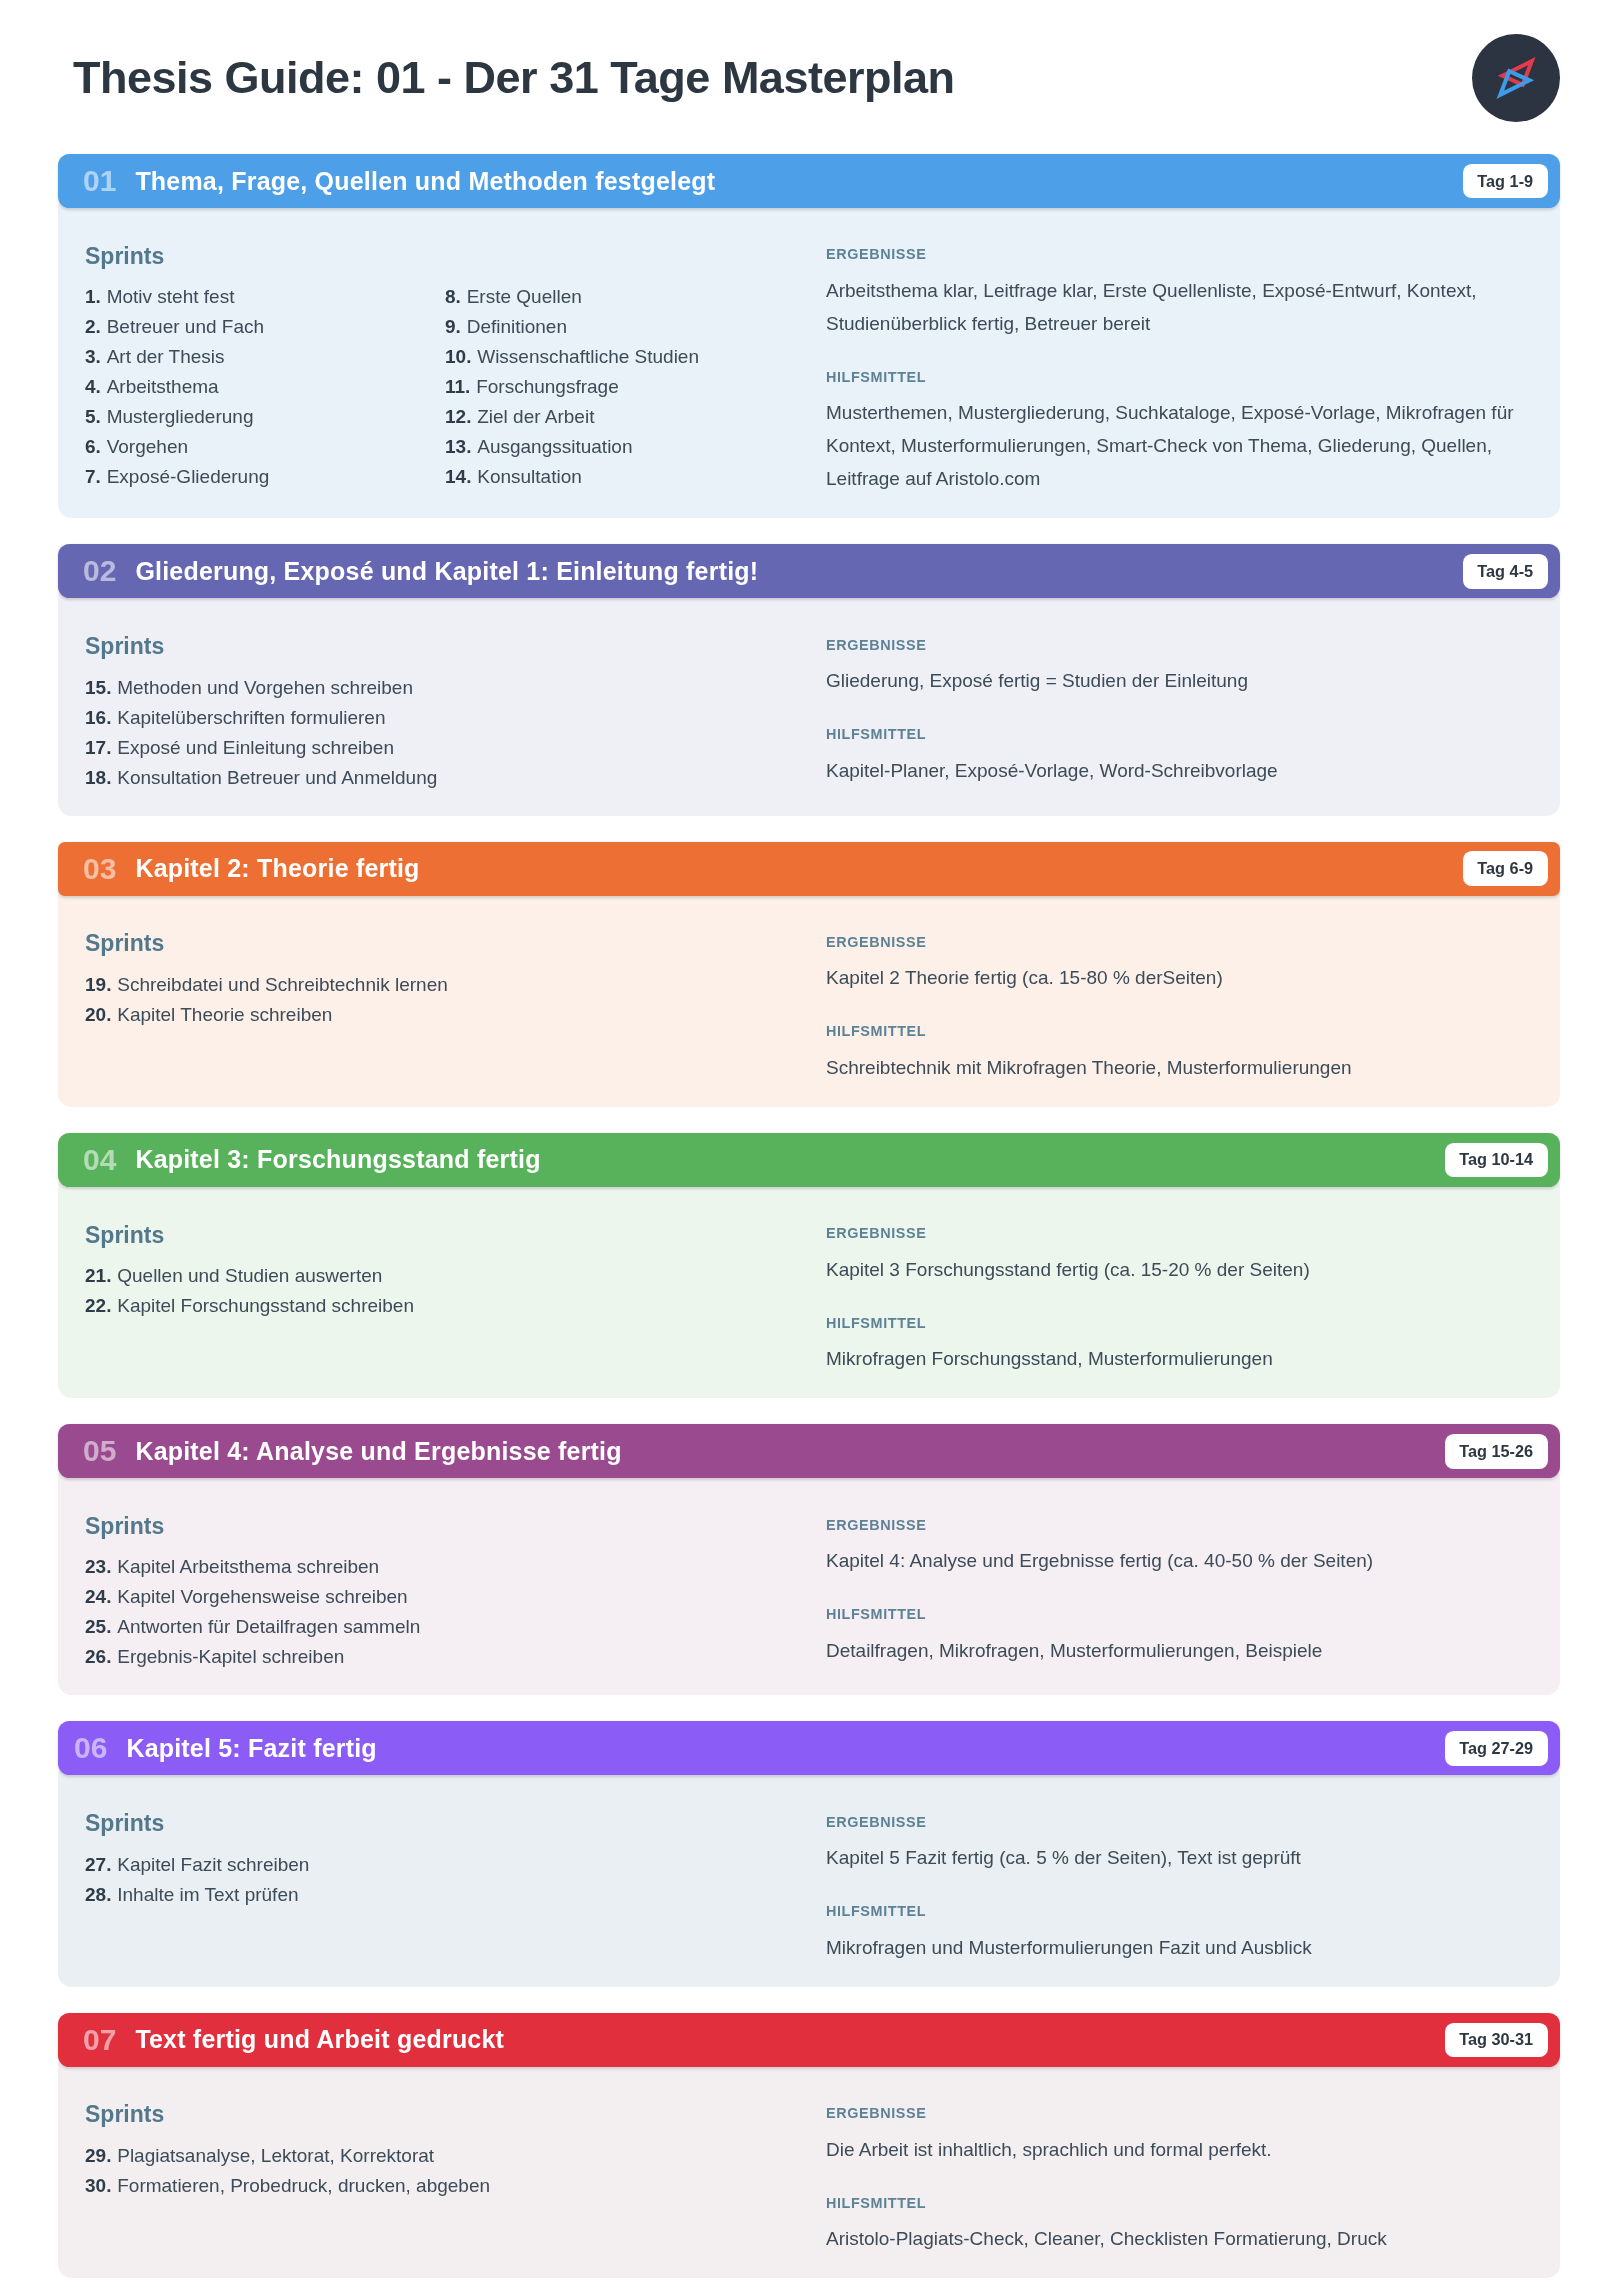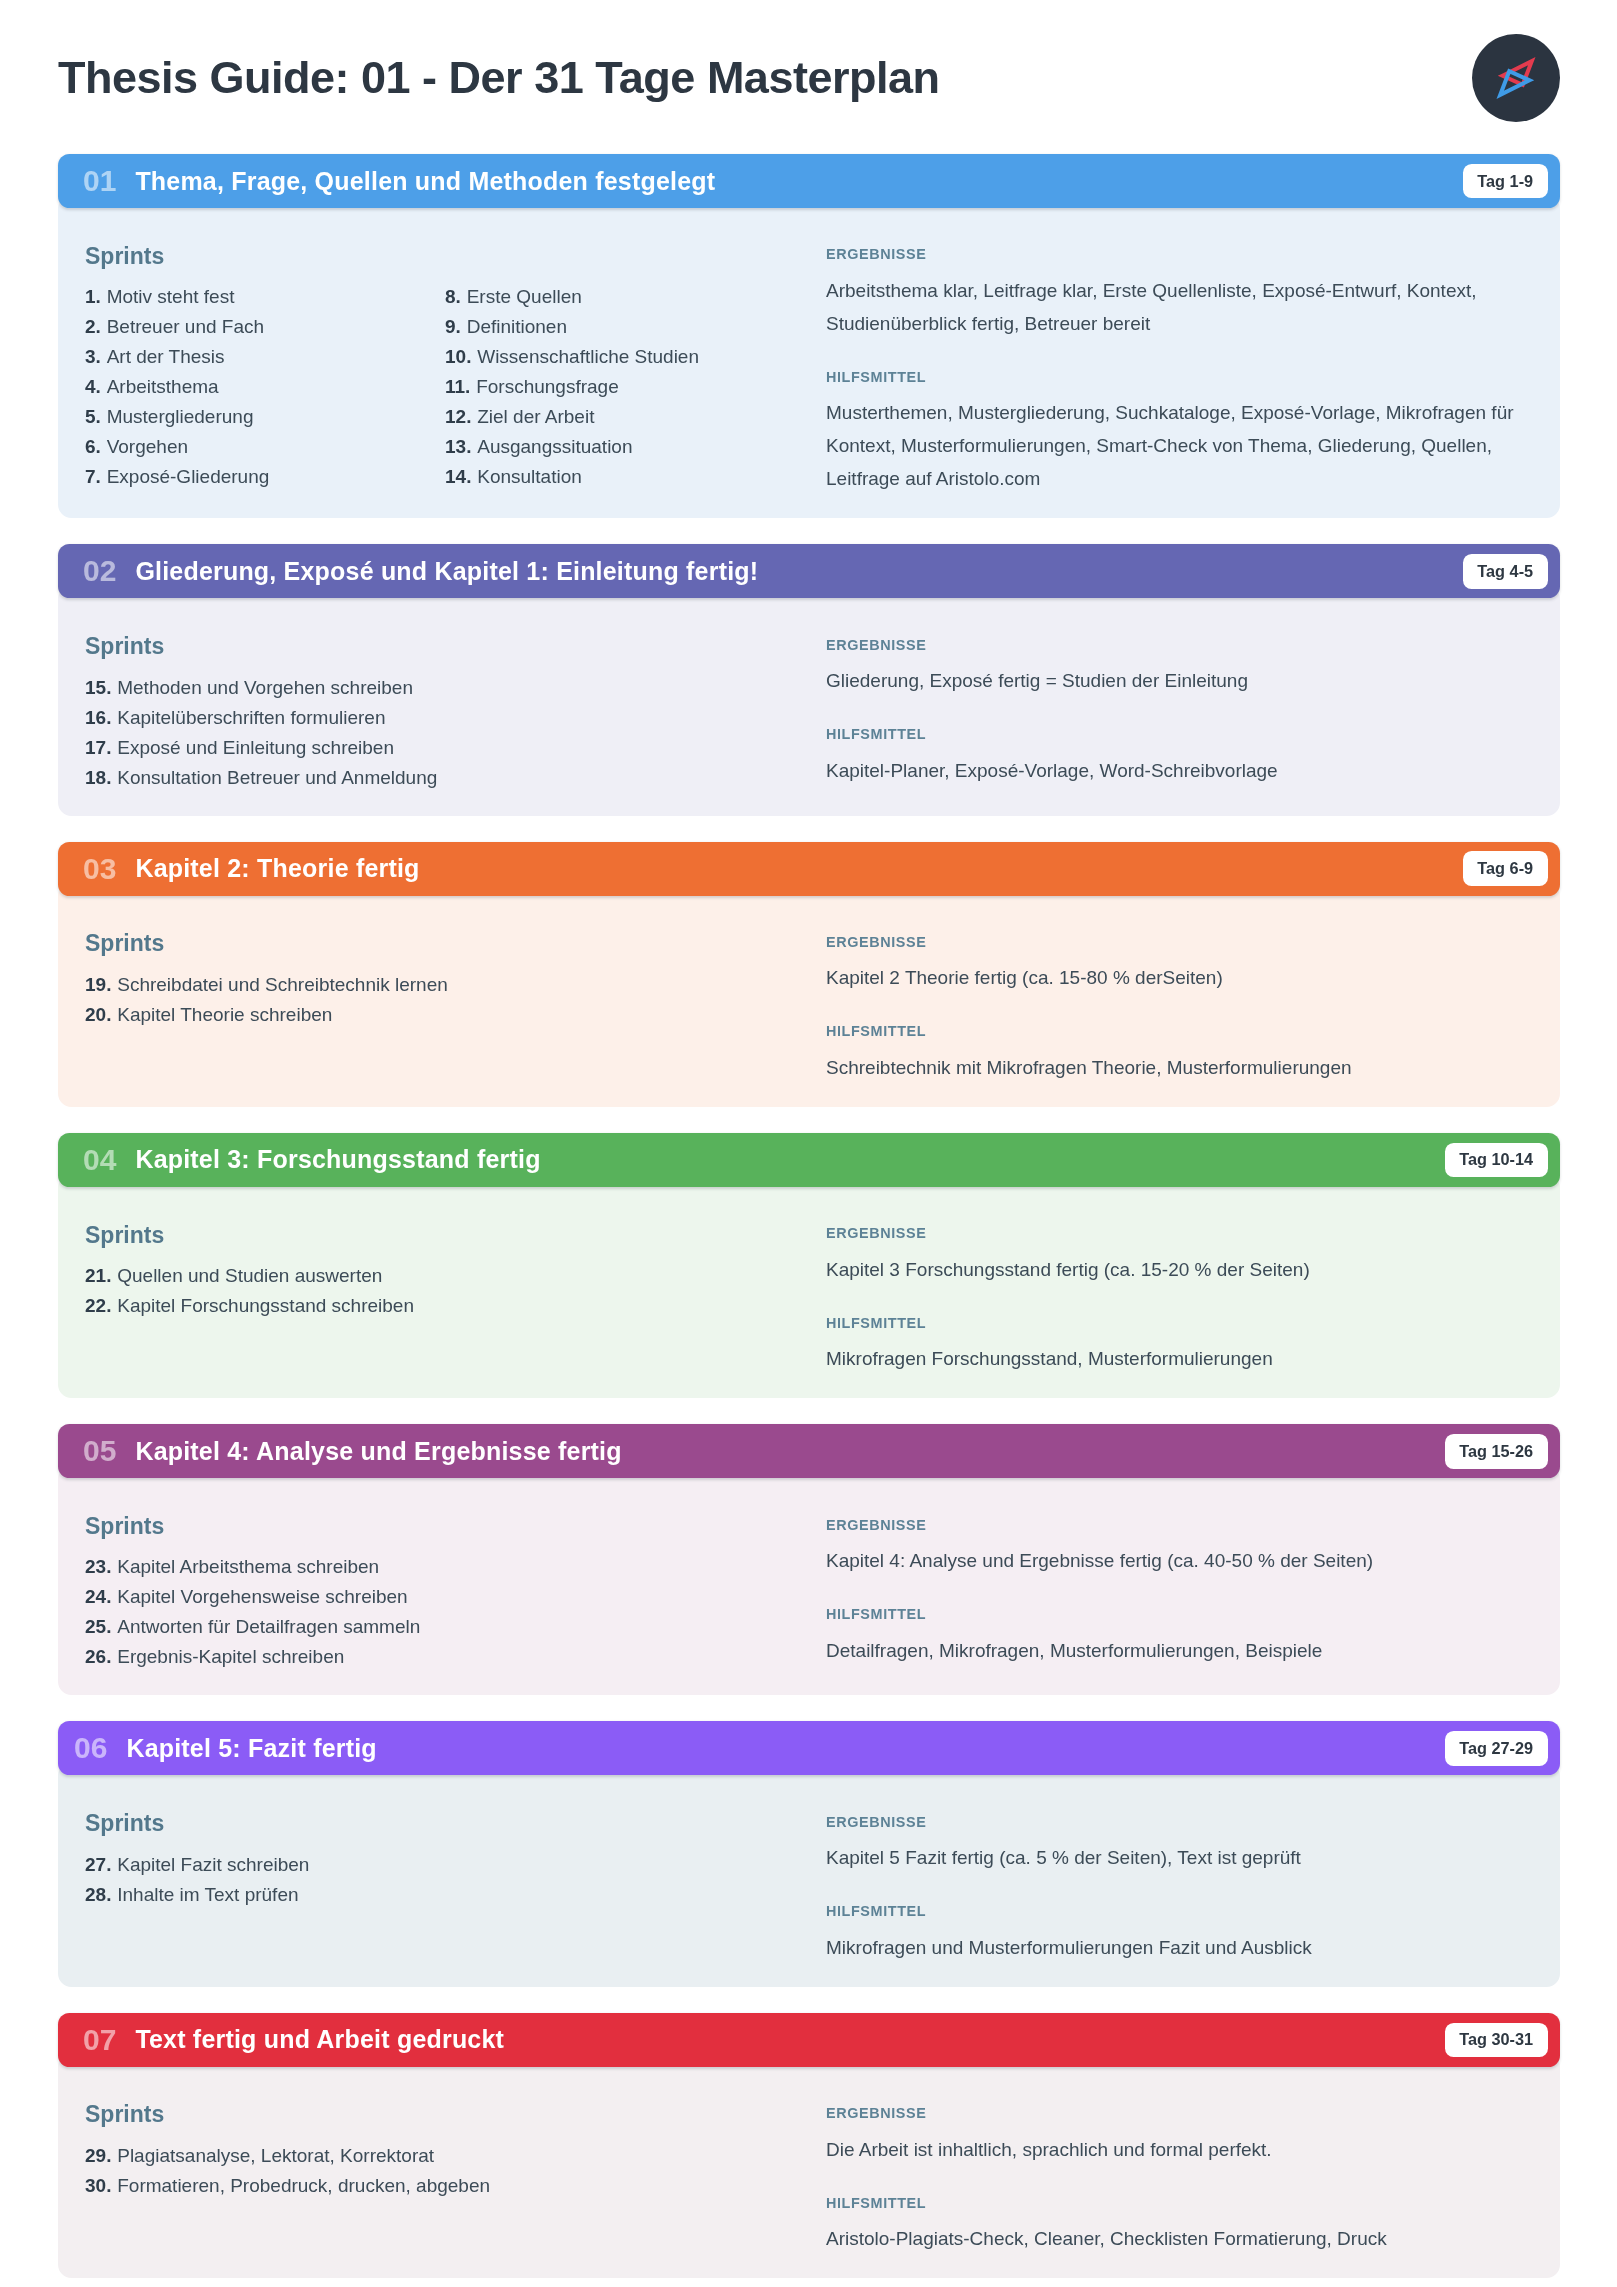--- a/index.html
+++ b/index.html
@@ -2,21 +2,21 @@
 <html><head>
 <meta charset="utf-8">
 <style>
   * { box-sizing: border-box; }
   html,body { margin:0; padding:0; background:#ffffff; }
   body { font-family:"Liberation Sans", sans-serif; }
   .page { width:1618px; height:2287px; padding:33px 58px 0; position:relative; overflow:hidden; background:#fff; }
 
   
   .masthead { display:flex; justify-content:space-between; align-items:center; margin-bottom:31px; height:90px; }
-  .page-title { font-size:45px; font-weight:bold; color:#2d3742; margin:0; letter-spacing:-0.5px; }
+  .page-title { font-size:45px; font-weight:bold; color:#2d3742; margin:15px; letter-spacing:-0.5px; }
   .logo-circle { width:88px; height:88px; border-radius:50%; background:#2b3440; display:flex; align-items:center; justify-content:center; flex-shrink:0; }
 
   
   .section { margin-bottom:26px; }
   .sec-header { position:relative; z-index:2; display:flex; align-items:center; height:54px; border-radius:11.5px; padding:0 12.5px 0 25px; box-shadow:0 1.9px 2.9px rgba(40,50,60,0.18); }
   .sec-num { font-size:30px; font-weight:bold; color:rgba(255,255,255,0.55); margin-right:19px; line-height:1; }
   .sec-title { font-size:25px; font-weight:bold; color:#ffffff; letter-spacing:0.2px; white-space:nowrap; }
   .sec-tag { margin-left:auto; background:#ffffff; color:#2e3842; font-size:16.3px; font-weight:bold; padding:7.7px 14.4px; border-radius:8.6px; white-space:nowrap; }
 
   .sec-body { position:relative; z-index:1; margin-top:-13.4px; border-radius:13.4px; padding:48px 29px 23px 27px; display:flex; }
@@ -114,21 +114,21 @@
         </div>
         <div class="block">
           <h4 class="block-label">HILFSMITTEL</h4>
           <p class="block-text">Kapitel-Planer, Exposé-Vorlage, Word-Schreibvorlage</p>
         </div>
       </div>
     </div>
   </section>
 
   <section class="section">
-    <div class="sec-header" style="background: rgb(238, 111, 51);">
+    <div class="sec-header" style="background: rgb(238, 111, 51); border-radius: 7px;">
       <span class="sec-num">03</span>
       <span class="sec-title">Kapitel 2: Theorie fertig</span>
       <span class="sec-tag">Tag 6-9</span>
     </div>
     <div class="sec-body" style="background: rgb(253, 240, 233);">
       <div class="col-sprints">
         <h3 class="sprints-h">Sprints</h3>
         <ul class="sprint-list">
           <li><span class="n">19.</span><span>Schreibdatei und Schreibtechnik lernen</span></li>
           <li><span class="n">20.</span><span>Kapitel Theorie schreiben</span></li>

